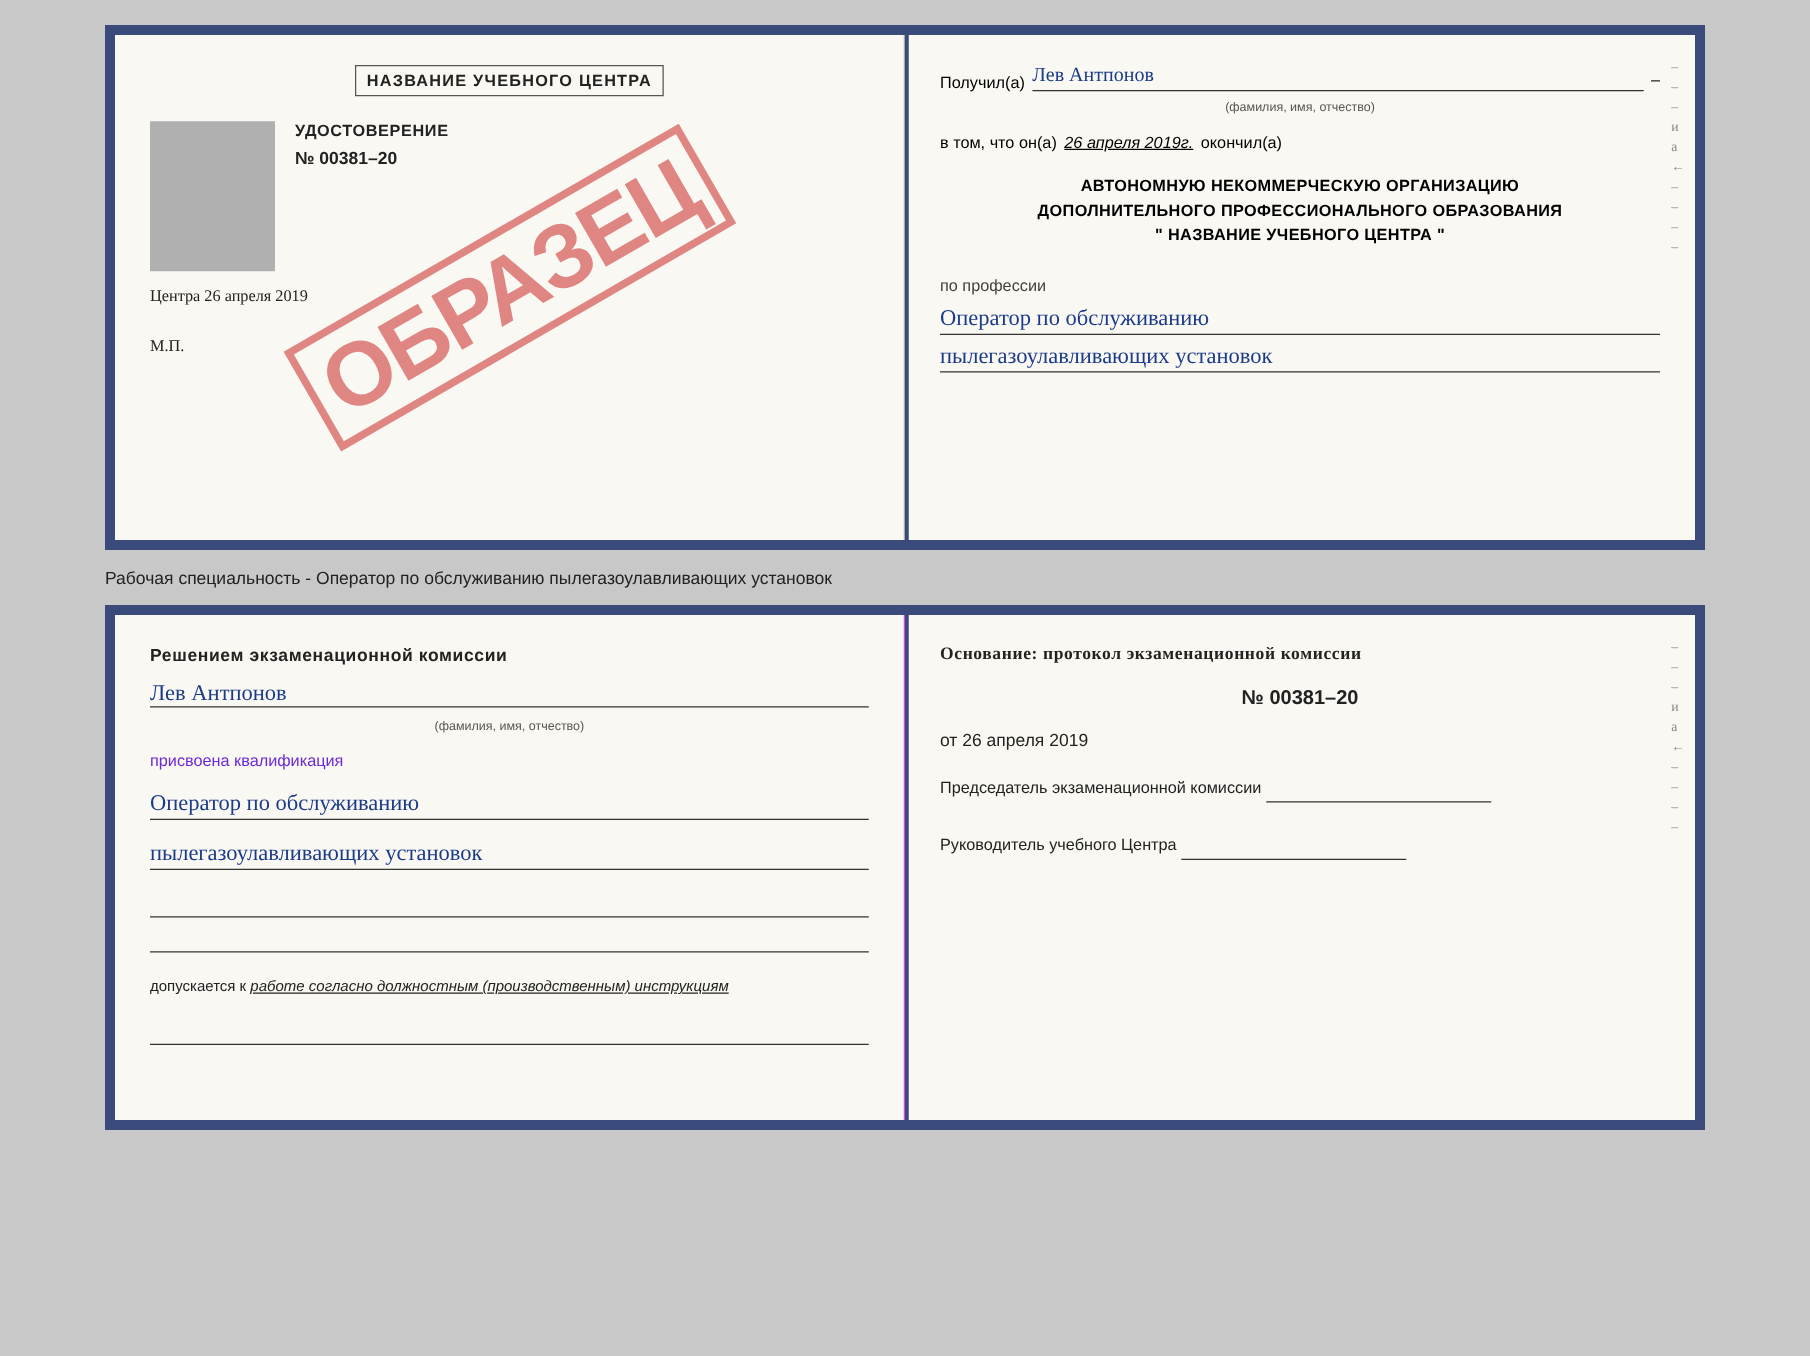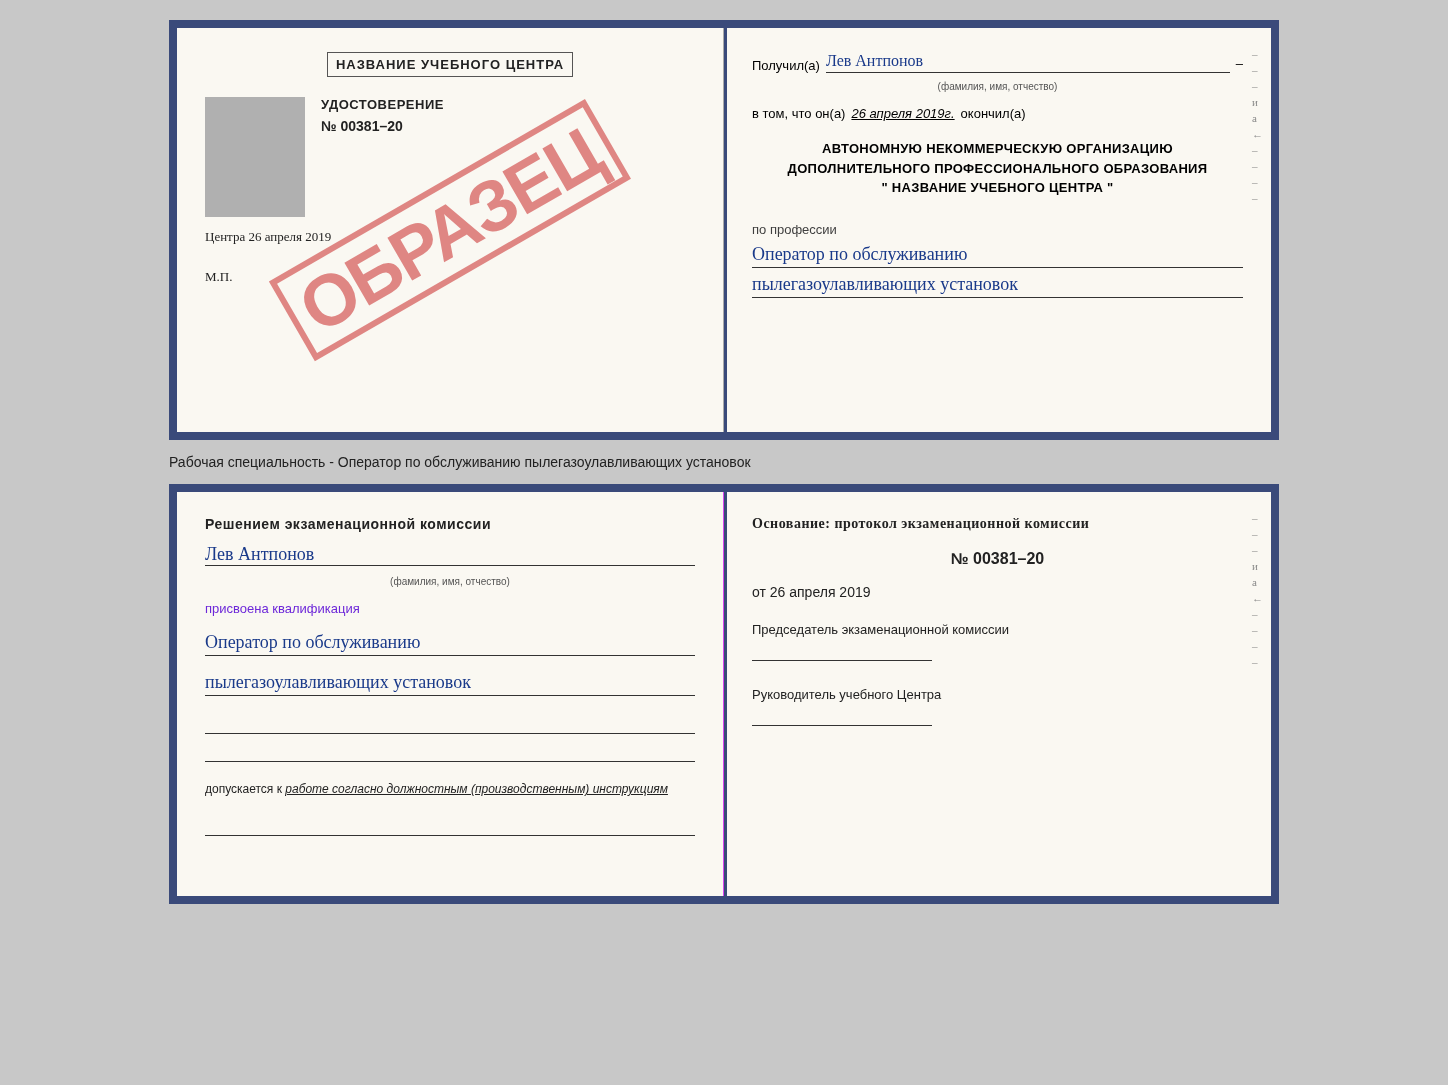--- a/index.html
+++ b/index.html
@@ -12,21 +12,21 @@
       flex-direction: column;
       align-items: center;
       padding: 20px;
       gap: 12px;
     }
 
     .document-wrapper {
       display: flex;
       flex-direction: column;
       gap: 12px;
-      width: 1110px;
+      width: 1280px;
     }
 
     
     .cert-book {
       display: flex;
       width: 100%;
       background: #f5f0e8;
       border: 8px solid #3a4a7a;
       position: relative;
       min-height: 420px;
@@ -352,21 +352,21 @@
     .proto-date {
       font-size: 14px;
       font-family: Arial, sans-serif;
       color: #222;
       margin-top: 6px;
     }
 
     .signature-block {
       margin-top: 12px;
       display: flex;
-      flex-direction: column;
+      flex-direction: row;
       gap: 4px;
     }
 
     .sig-label {
       font-size: 13px;
       font-family: Arial, sans-serif;
       color: #222;
     }
 
     .sig-line {

